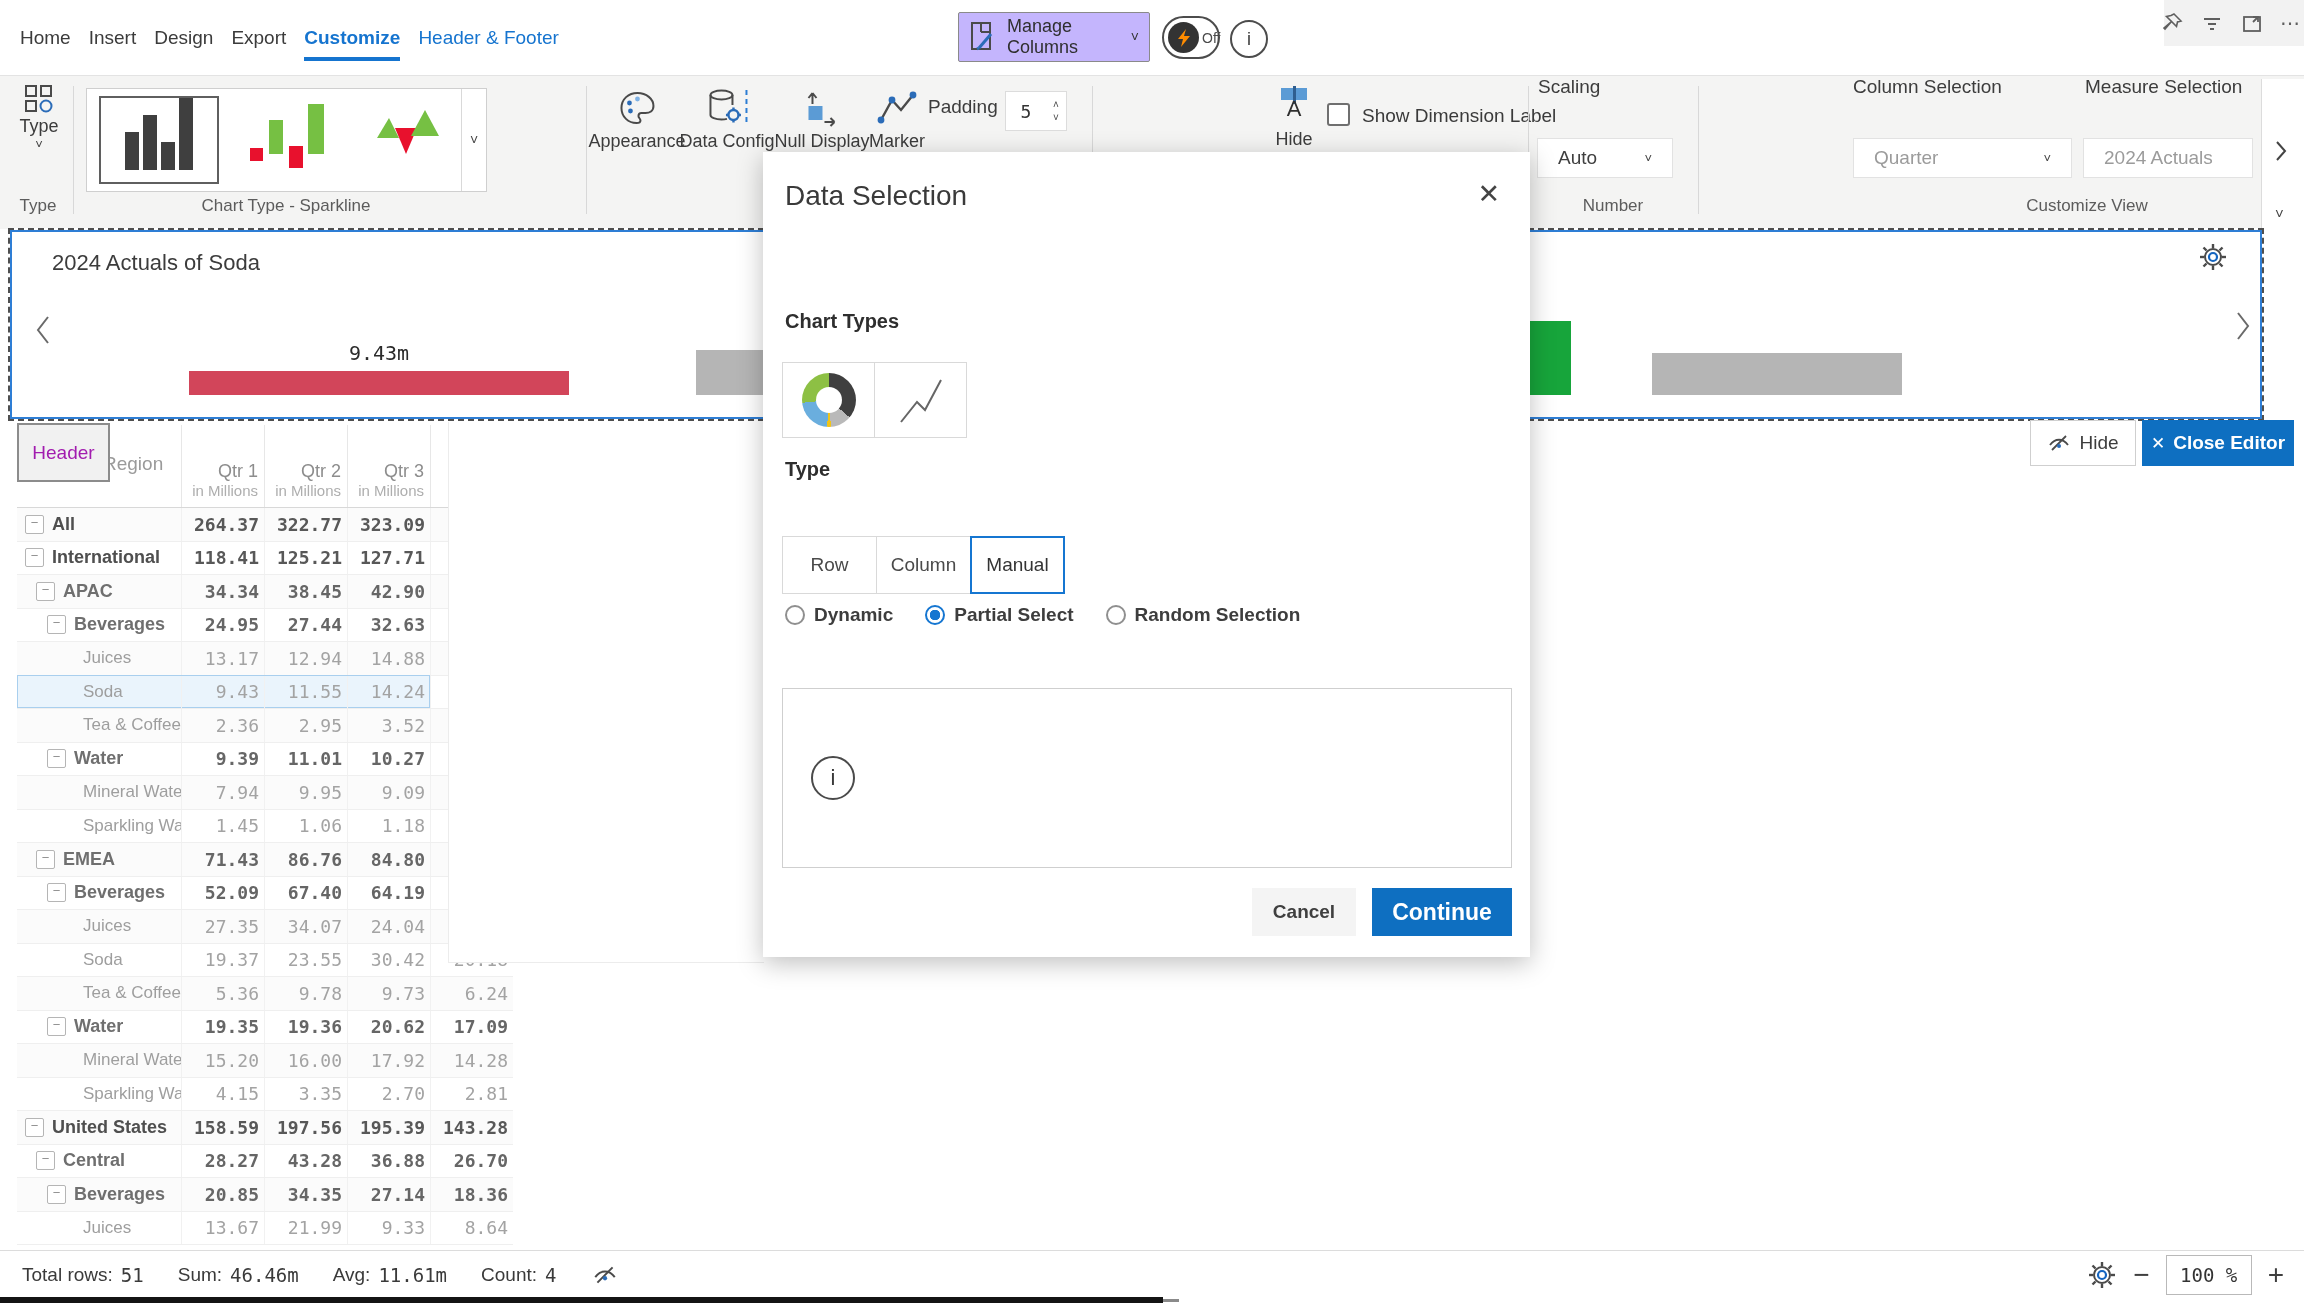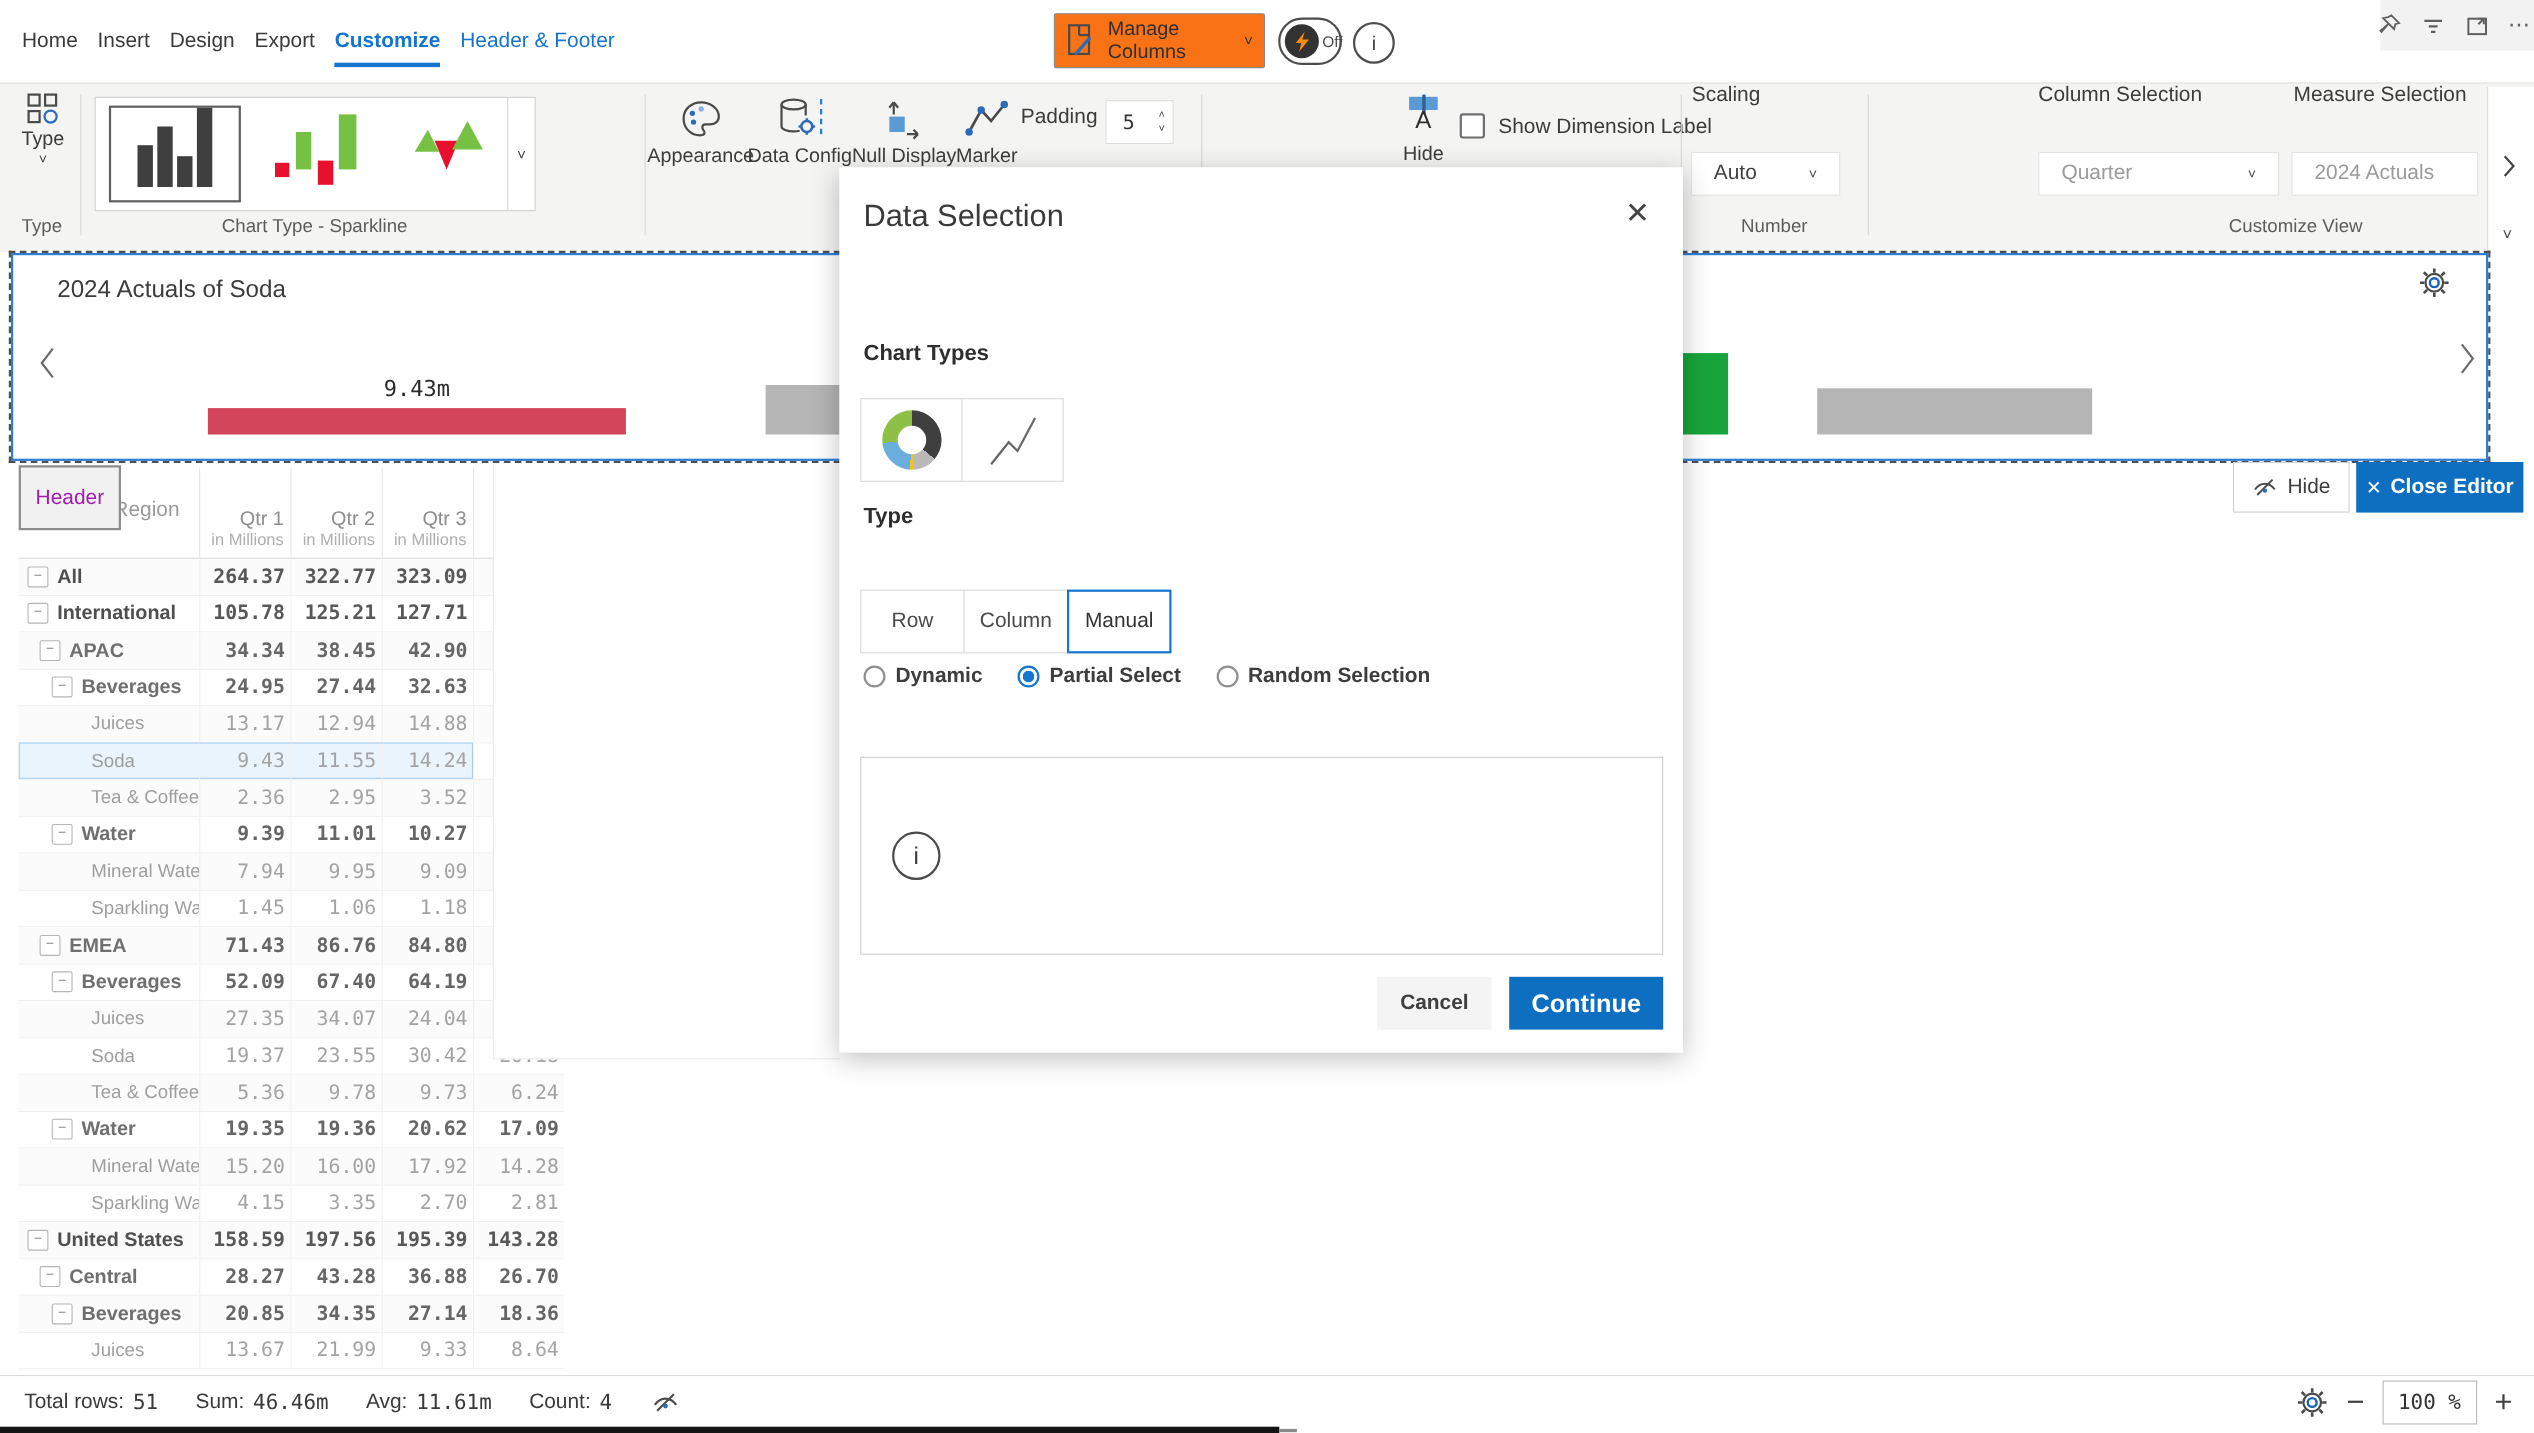--- a/index.html
+++ b/index.html
@@ -9,21 +9,21 @@
   svg{display:block;}
 
   
   .menubar{position:absolute;left:0;top:0;width:100%;height:75px;background:#fff;}
   .menu-tabs{position:absolute;left:20px;top:0;height:75px;display:flex;align-items:center;gap:18px;}
   .tab{font-size:19px;color:#3b3b3b;cursor:pointer;position:relative;white-space:nowrap;}
   .tab.active{color:#1574cf;font-weight:700;}
   .tab.active::after{content:"";position:absolute;left:0;right:0;bottom:-12px;height:4px;background:#1574cf;}
   .tab.accent{color:#1574cf;}
   .managecols{position:absolute;left:958px;top:12px;width:192px;height:50px;border:1px solid #8a8a8a;
-     border-radius:2px;background:#f97316;display:flex;align-items:center;gap:8px;padding:0 10px;box-sizing:border-box;cursor:pointer;}
+     border-radius:2px;background:#c4b5fd;display:flex;align-items:center;gap:8px;padding:0 10px;box-sizing:border-box;cursor:pointer;}
   .managecols .lbl{font-size:18px;color:#2f2f2f;}
   .managecols .chev{font-size:14px;color:#333;}
   .powertoggle{position:absolute;left:1162px;top:16px;width:58px;height:43px;border:2px solid #4c4c4c;
      border-radius:22px;background:#fff;display:flex;align-items:center;padding:0 4px;box-sizing:border-box;cursor:pointer;}
   .powertoggle .knob{width:31px;height:31px;border-radius:50%;background:#333;display:flex;align-items:center;justify-content:center;flex:0 0 auto;}
   .powertoggle .offlbl{font-size:14px;color:#4a4a4a;margin-left:3px;}
   .infobtn{position:absolute;left:1230px;top:20px;width:34px;height:34px;border:2px solid #4c4c4c;border-radius:50%;
      display:flex;align-items:center;justify-content:center;font-size:18px;color:#3c3c3c;cursor:pointer;background:#fff;}
   .winicons{position:absolute;right:0;top:0;width:140px;height:46px;background:#f2f2f2;display:flex;align-items:center;
      justify-content:flex-end;gap:16px;padding-right:4px;box-sizing:border-box;}
@@ -470,21 +470,21 @@
           <div class="tcell val num strong">264.37</div>
           <div class="tcell val num strong">322.77</div>
           <div class="tcell val num strong">323.09</div>
           <div class="tcell val num strong"></div>
         </div>
         <div class="trow lv0">
           <div class="tcell name" style="padding-left: 8px;">
             <span class="expander">−</span>
             <span class="rlabel">International</span>
           </div>
-          <div class="tcell val num strong">105.78</div>
+          <div class="tcell val num strong">118.41</div>
           <div class="tcell val num strong">125.21</div>
           <div class="tcell val num strong">127.71</div>
           <div class="tcell val num strong"></div>
         </div>
         <div class="trow lv1">
           <div class="tcell name" style="padding-left: 19px;">
             <span class="expander">−</span>
             <span class="rlabel">APAC</span>
           </div>
           <div class="tcell val num strong">34.34</div>

